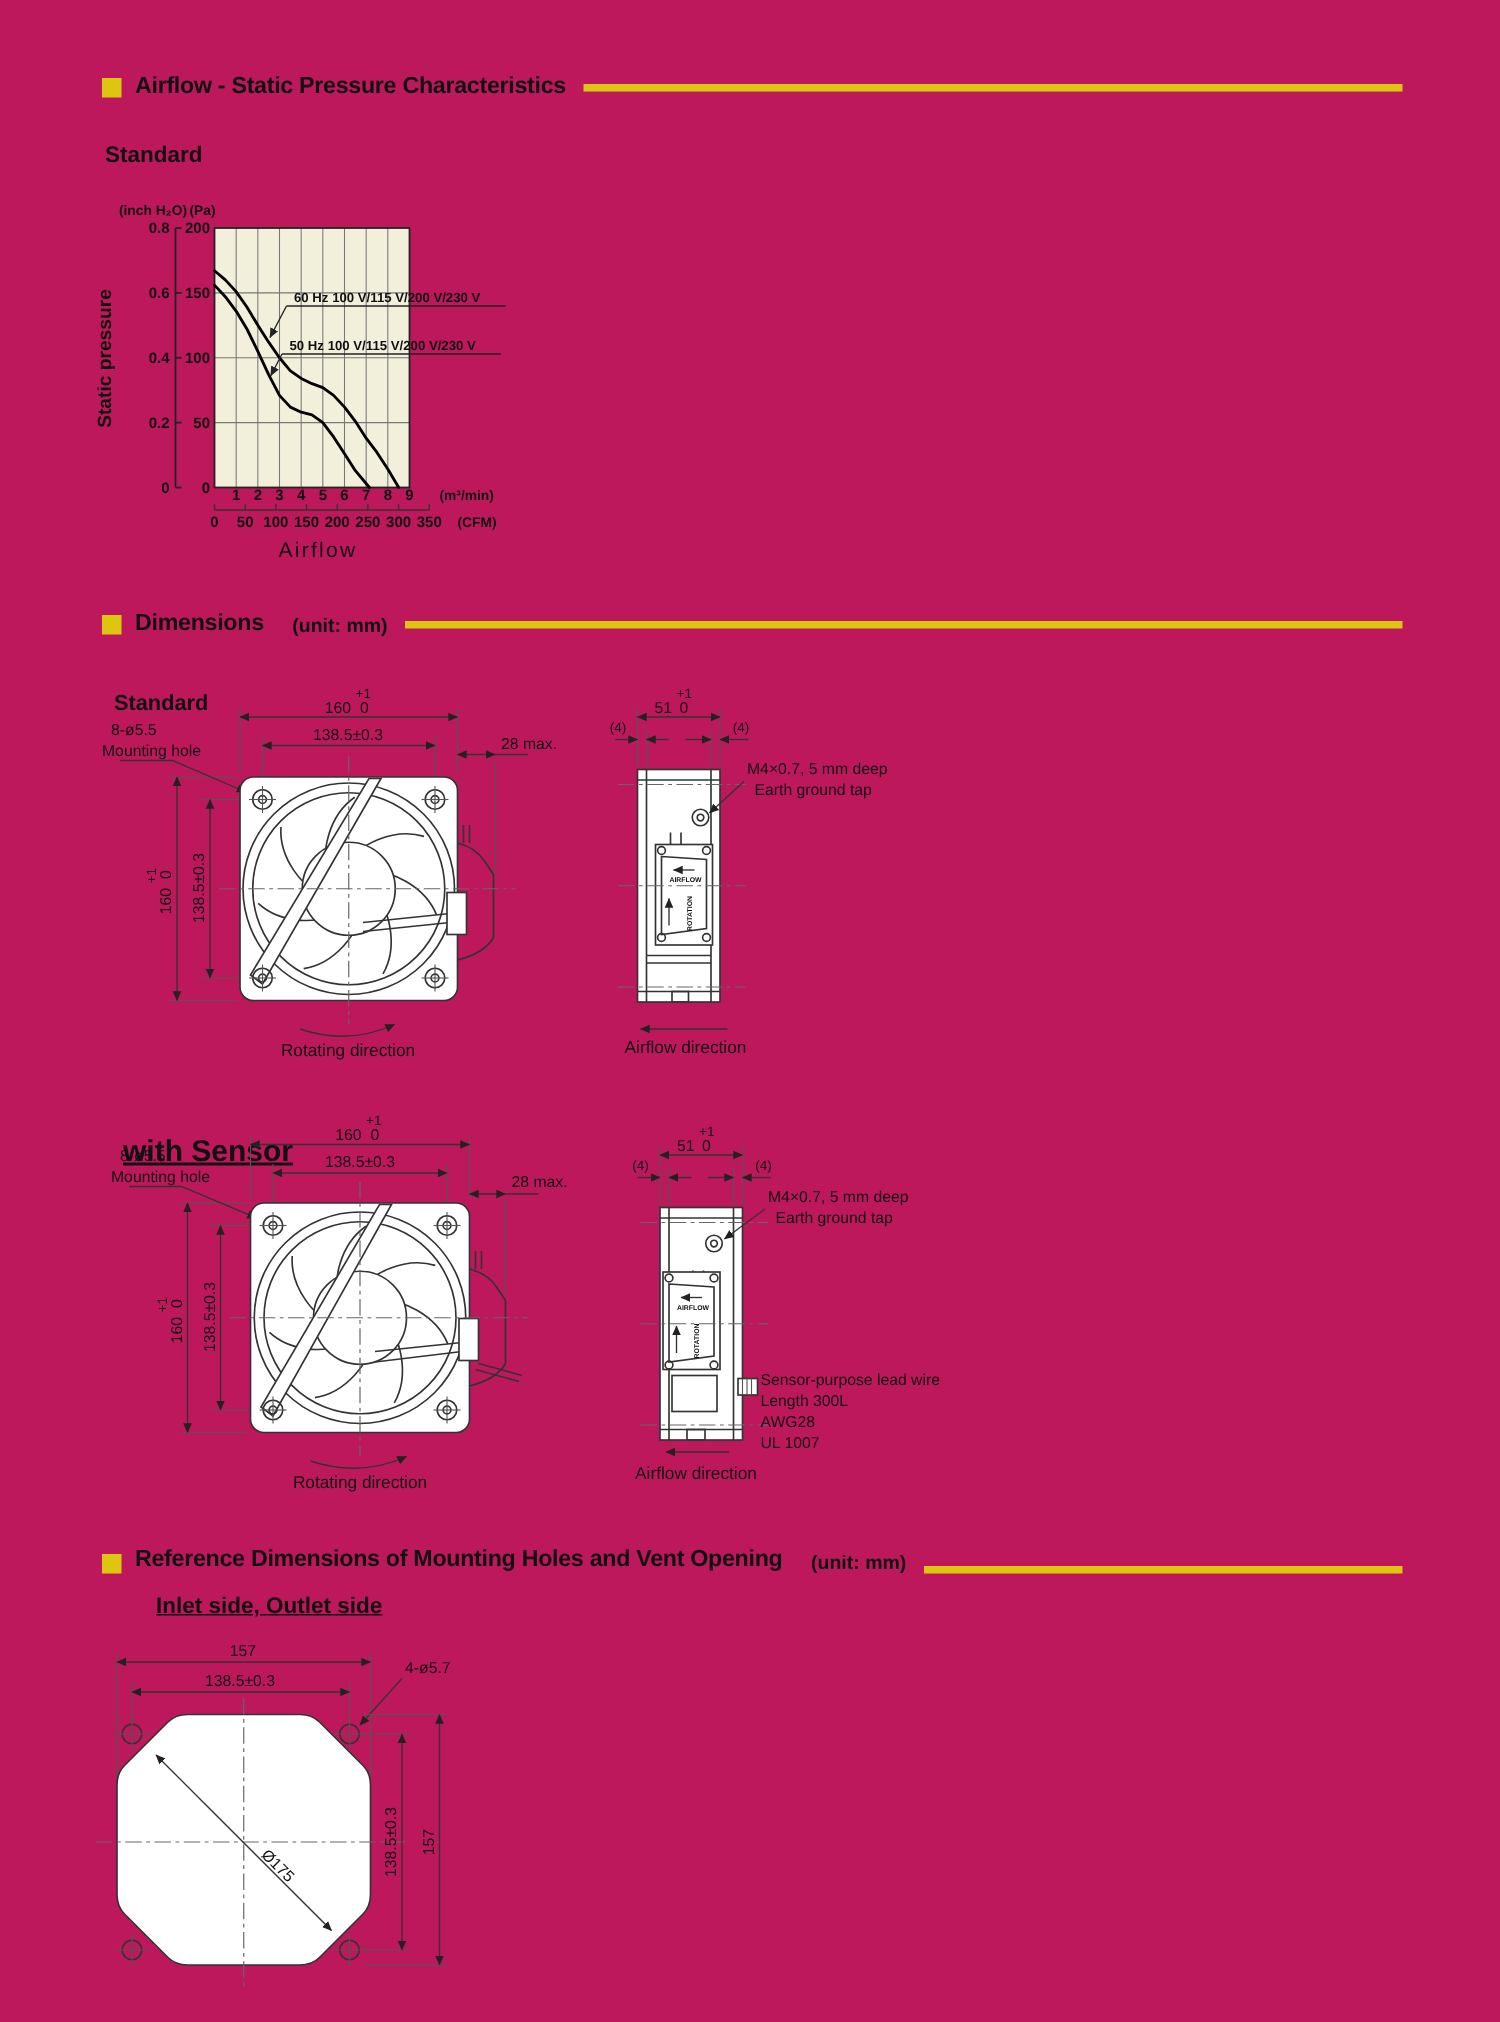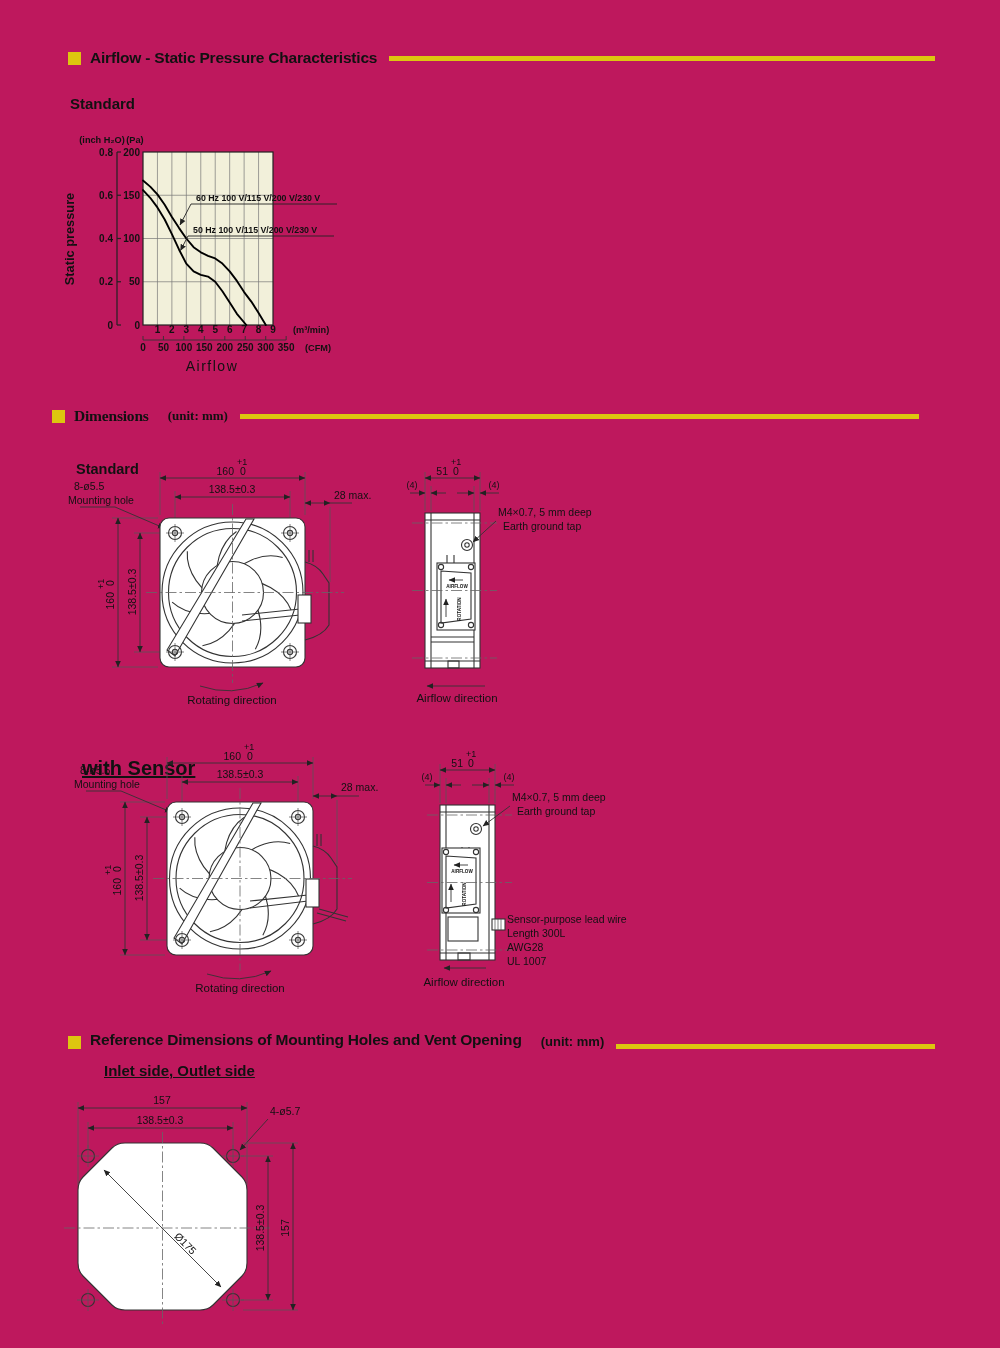--- a/index.html
+++ b/index.html
@@ -121,21 +121,21 @@
       <text class="af" text-anchor="middle" x="152" y="249">Airflow</text>
       <line class="serln" x1="131" y1="82" x2="277" y2="82"></line>
       <line class="serln" x1="131" y1="82" x2="120" y2="103" marker-end="url(#aC)"></line>
       <text class="ser" x="136" y="79">60 Hz 100 V/115 V/200 V/230 V</text>
       <line class="serln" x1="128" y1="114" x2="274" y2="114"></line>
       <line class="serln" x1="128" y1="114" x2="120.5" y2="128.5" marker-end="url(#aC)"></line>
       <text class="ser" x="133" y="111">50 Hz 100 V/115 V/200 V/230 V</text>
     </g>
   </svg>
 
-  <div class="sec" style="top:406px;left:52px;width:867px;font-family:Liberation Serif, serif;">
+  <div class="sec" style="top:406px;left:68px;width:867px;">
     <span class="sq"></span>
     <span class="sec-title">Dimensions</span>
     <span class="sec-unit">(unit: mm)</span>
     <span class="sec-line"></span>
   </div>
   <div class="sub" style="top:437px;left:76px;font-size:14.5px;">Standard</div>
 
   <svg style="left:60px;top:452px;" width="560" height="260" viewBox="0 0 560 260">
     <defs>
       <marker id="aA" viewBox="0 0 10 10" refX="8.5" refY="5" markerWidth="8" markerHeight="8" orient="auto-start-reverse">

